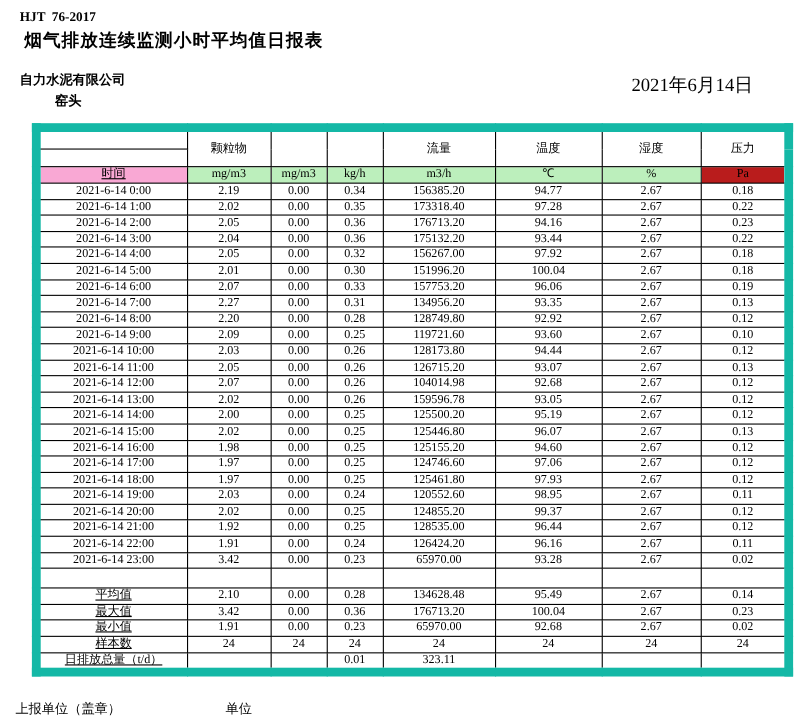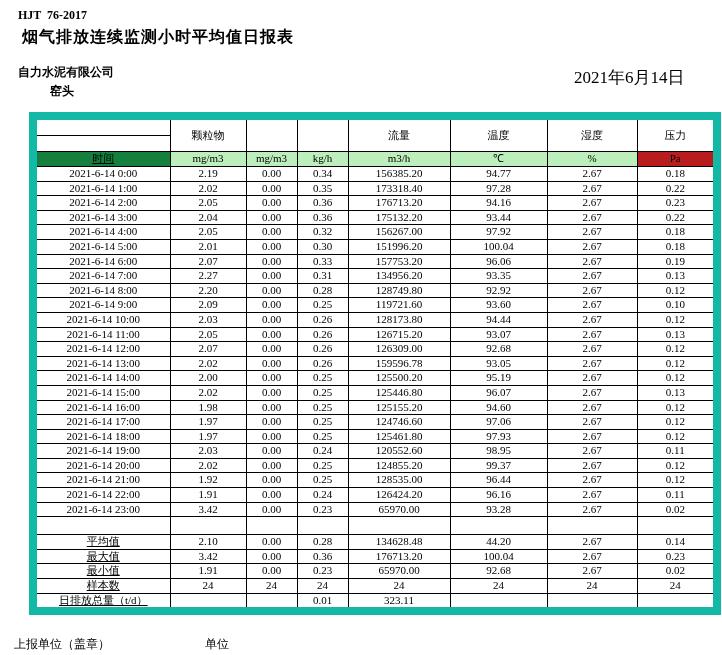--- a/index.html
+++ b/index.html
@@ -67,21 +67,21 @@
         <td rowspan="2"></td>
         <td class="grp-label" rowspan="2">流量</td>
         <td class="grp-label" rowspan="2">温度</td>
         <td class="grp-label" rowspan="2">湿度</td>
         <td class="grp-label" rowspan="2">压力</td>
       </tr>
       <tr class="grp-b">
         <td></td>
       </tr>
       <tr class="unit-row">
-        <td class="time-head" style="background: #15803d;">时间</td>
+        <td class="time-head" style="background: #f9a8d4;">时间</td>
         <td style="background: rgb(188, 239, 188);">mg/m3</td>
         <td style="background: rgb(188, 239, 188);">mg/m3</td>
         <td style="background: rgb(188, 239, 188);">kg/h</td>
         <td style="background: rgb(188, 239, 188);">m3/h</td>
         <td style="background: rgb(188, 239, 188);">℃</td>
         <td style="background: rgb(188, 239, 188);">%</td>
         <td style="background: #b91c1c;">Pa</td>
       </tr>
     </tbody>
     <tbody class="rows">
@@ -203,21 +203,21 @@
           <td>126715.20</td>
           <td>93.07</td>
           <td>2.67</td>
           <td>0.13</td>
         </tr>
         <tr>
           <td>2021-6-14 12:00</td>
           <td>2.07</td>
           <td>0.00</td>
           <td>0.26</td>
-          <td>126309.00</td>
+          <td>104014.98</td>
           <td>92.68</td>
           <td>2.67</td>
           <td>0.12</td>
         </tr>
         <tr>
           <td>2021-6-14 13:00</td>
           <td>2.02</td>
           <td>0.00</td>
           <td>0.26</td>
           <td>159596.78</td>
@@ -338,21 +338,21 @@
           <td></td>
       </tr>
     </tbody>
     <tbody class="summary">
         <tr>
           <td class="u">平均值</td>
           <td>2.10</td>
           <td>0.00</td>
           <td>0.28</td>
           <td>134628.48</td>
-          <td>44.20</td>
+          <td>95.49</td>
           <td>2.67</td>
           <td>0.14</td>
         </tr>
         <tr>
           <td class="u">最大值</td>
           <td>3.42</td>
           <td>0.00</td>
           <td>0.36</td>
           <td>176713.20</td>
           <td>100.04</td>

